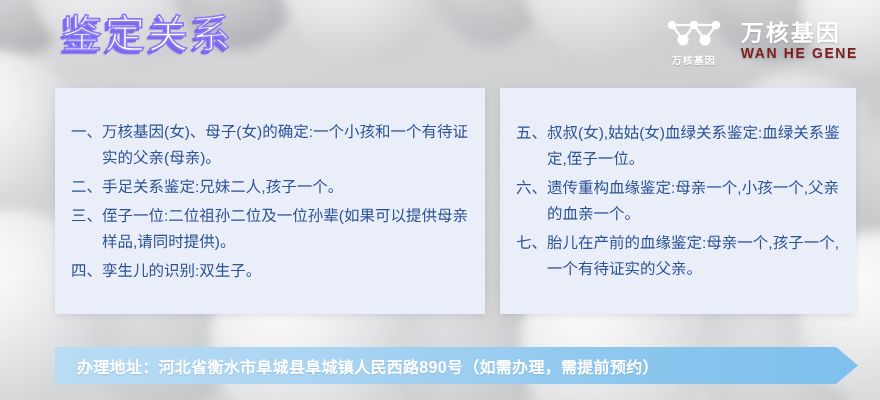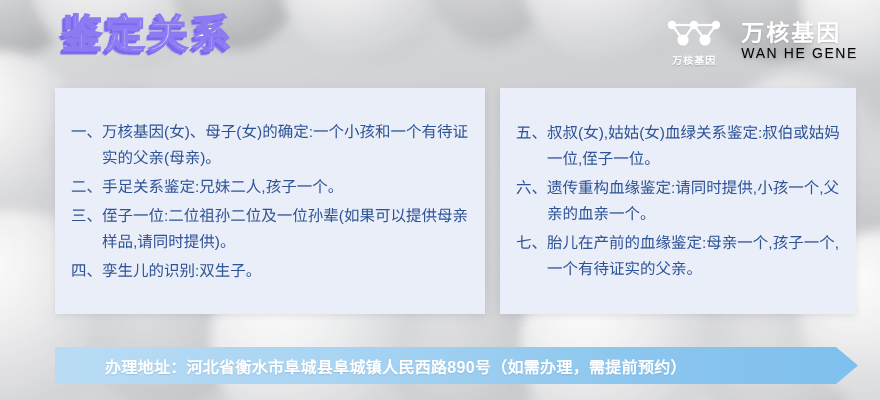--- a/index.html
+++ b/index.html
@@ -22,41 +22,41 @@
   .blob.soft{opacity:.65;filter:blur(3px);}
 
   
   .bg-veil{position:absolute;inset:0;
     background:linear-gradient(180deg,rgba(255,255,255,.06) 0%,rgba(255,255,255,0) 30%,
                rgba(255,255,255,.10) 72%,rgba(255,255,255,.18) 100%);}
 
   
   .title{
     position:absolute;left:62px;top:14px;
-    font-size:40px;line-height:1;font-weight:bold;letter-spacing:3px;
+    font-size:40px;line-height:1;font-weight:normal;letter-spacing:3px;
     color:#ffffff;
     -webkit-text-stroke:1.6px #8b7bf2;
     text-shadow:
       -3px 3px 0 #7b68ee,
       -3px 3px 0 #7b68ee,
       -2px 2px 0 #8a78f0,
       -4px 4px 1px rgba(110,90,235,.55);
     white-space:nowrap;
   }
 
   
   .logo{position:absolute;right:22px;top:16px;display:flex;align-items:center;gap:16px;}
   .logo-mark{display:flex;flex-direction:column;align-items:center;gap:2px;}
   .logo-mark svg{display:block;}
   .logo-mark-text{font-size:10px;color:#ffffff;letter-spacing:1px;font-weight:bold;
     text-shadow:0 1px 1px rgba(120,120,125,.45);}
   .logo-words{display:flex;flex-direction:column;gap:1px;}
   .logo-cn{font-size:23px;font-weight:bold;color:#ffffff;letter-spacing:2px;line-height:1.05;
     text-shadow:0 1px 2px rgba(120,120,125,.40);}
-  .logo-en{font-size:14px;font-weight:normal;color:#000000;letter-spacing:1.6px;line-height:1.1;
+  .logo-en{font-size:14px;font-weight:bold;color:#7f1d1d;letter-spacing:1.6px;line-height:1.1;
     text-shadow:0 1px 2px rgba(120,120,125,.40);}
 
   
   .panel{
     position:absolute;top:88px;height:226px;
     background:#e9eef9;
     box-shadow:0 2px 6px rgba(120,122,128,.18);
   }
   .panel.left{left:55px;width:430px;}
   .panel.right{left:500px;width:356px;}
@@ -75,21 +75,21 @@
   .item-num{flex:0 0 auto;white-space:nowrap;}
   .item-text{flex:1 1 auto;}
 
   
   .addr-wrap{position:absolute;left:55px;top:347px;width:803px;height:37px;}
   .addr{
     position:absolute;inset:0;
     background:linear-gradient(90deg,#b9dcf4 0%,#a9d4f2 35%,#8cc6ee 72%,#7ec0ed 100%);
     -webkit-clip-path:polygon(0 0,calc(100% - 22px) 0,100% 50%,calc(100% - 22px) 100%,0 100%);
     clip-path:polygon(0 0,calc(100% - 22px) 0,100% 50%,calc(100% - 22px) 100%,0 100%);
-    display:flex;align-items:center;padding-left:28px;
+    display:flex;align-items:center;
   }
   .addr-text{
     color:#ffffff;font-size:16px;font-weight:bold;letter-spacing:.3px;
     padding-left:22px;white-space:nowrap;
     text-shadow:0 1px 1px rgba(110,150,180,.35);
   }
 </style>
 </head>
 <body>
 
@@ -168,25 +168,25 @@
         <span class="item-num">四、</span>
         <span class="item-text">孪生儿的识别:双生子。</span>
       </div>
     </div>
   </div>
 
   <div class="panel right">
     <div class="panel-inner">
       <div class="item">
         <span class="item-num">五、</span>
-        <span class="item-text">叔叔(女),姑姑(女)血绿关系鉴定:叔伯或姑妈一位,侄子一位。</span>
+        <span class="item-text">叔叔(女),姑姑(女)血绿关系鉴定:血绿关系鉴定,侄子一位。</span>
       </div>
       <div class="item">
         <span class="item-num">六、</span>
-        <span class="item-text">遗传重构血缘鉴定:请同时提供,小孩一个,父亲的血亲一个。</span>
+        <span class="item-text">遗传重构血缘鉴定:母亲一个,小孩一个,父亲的血亲一个。</span>
       </div>
       <div class="item">
         <span class="item-num">七、</span>
         <span class="item-text">胎儿在产前的血缘鉴定:母亲一个,孩子一个,一个有待证实的父亲。</span>
       </div>
     </div>
   </div>
 
   <div class="addr-wrap">
     <div class="addr">

